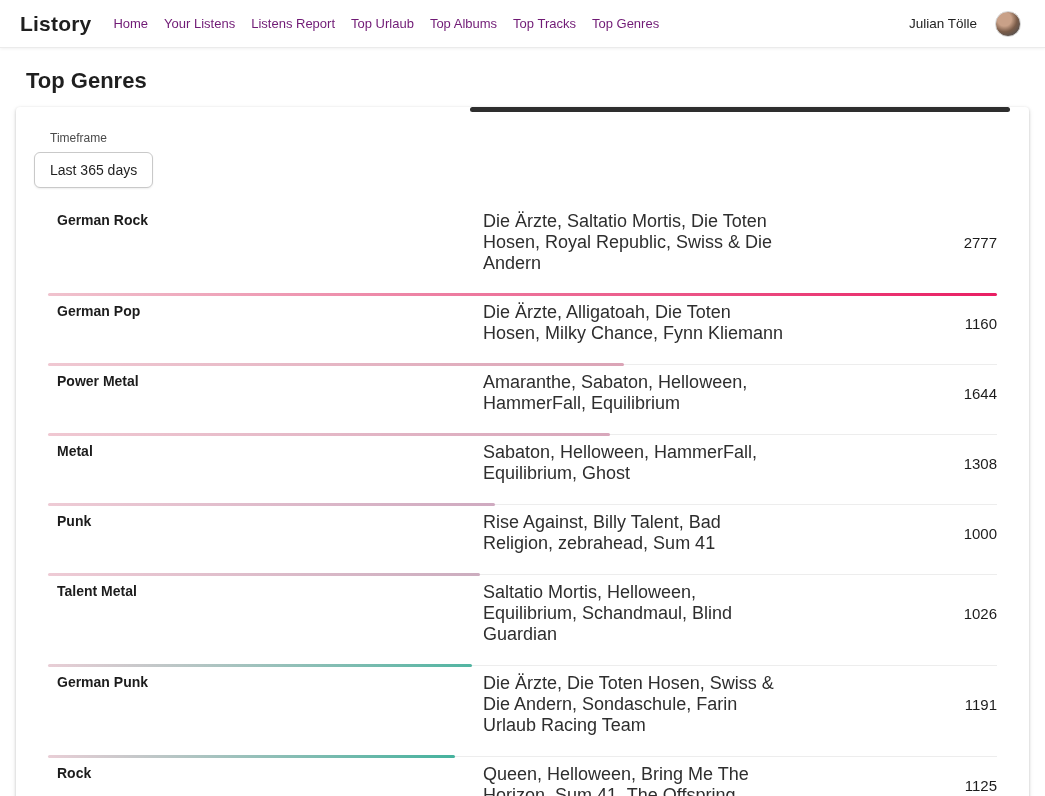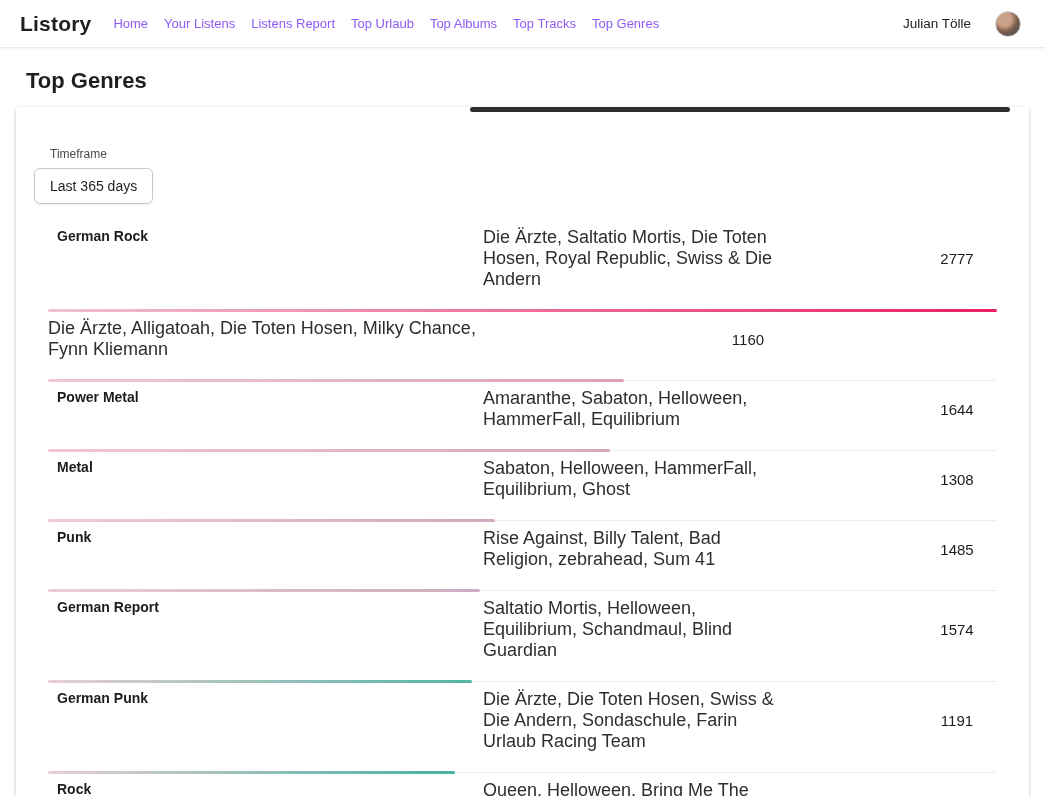--- a/index.html
+++ b/index.html
@@ -25,26 +25,26 @@
   .brand {
     font-size: 21px;
     font-weight: 800;
     letter-spacing: .2px;
     margin-right: 22px;
     cursor: pointer;
   }
   .nav-links { display: flex; align-items: center; gap: 16px; flex: 1; }
   .nav-link {
     font-size: 13px;
-    color: #8b5cf6;
+    color: #701a75;
     text-decoration: none;
     cursor: pointer;
     white-space: nowrap;
   }
-  .user-area { display: flex; align-items: center; gap: 24px; }
+  .user-area { display: flex; align-items: center; gap: 18px; }
   .user-name { font-size: 13.5px; color: #222; cursor: pointer; }
   .avatar {
     width: 26px; height: 26px;
     border-radius: 50%;
     background: radial-gradient(circle at 35% 30%, #c9a188 0 30%, #7a5c49 55%, #3d4852 100%);
     border: 1px solid #d6d6d6;
     cursor: pointer;
     flex: none;
   }
 
@@ -69,21 +69,21 @@
     width: 540px; height: 5px;
     background: #2e2e2e;
     border-radius: 4px;
     cursor: grab;
   }
 
   .tf-label {
     display: block;
     font-size: 12px;
     color: #4a4a4a;
-    margin: 16px 0 7px 2px;
+    margin: 0 0 7px 2px;
   }
   .tf-select {
     display: inline-flex;
     align-items: center;
     border: 1px solid #c9c9c9;
     border-radius: 6px;
     box-shadow: 0 1px 2px rgba(0,0,0,0.07);
     padding: 9px 15px;
     font-size: 14px;
     color: #1f1f1f;
@@ -111,21 +111,21 @@
   }
   .row .a {
     font-size: 18px;
     line-height: 21px;
     color: #2e2e2e;
   }
   .row .c {
     justify-self: end;
     align-self: center;
     width: 80px;
-    text-align: center;
+    text-align: right;
     font-size: 15px;
     color: #1c1c1c;
   }
   .row .bar {
     position: absolute;
     left: 0; bottom: -2px;
     height: 3px;
     border-radius: 2px;
   }
 </style>
@@ -162,46 +162,47 @@
   </div>
 
   <div class="genre-table">
       <div class="row">
         <div class="g">German Rock</div>
         <div class="a">Die Ärzte, Saltatio Mortis, Die Toten Hosen, Royal Republic, Swiss &amp; Die Andern</div>
         <div class="c">2777</div>
         <div class="bar" style="width: 100%; background: linear-gradient(90deg, rgb(240, 195, 206), rgb(233, 30, 99));"></div>
       </div>
       <div class="row">
+        <div class="g">German Pop</div>
         <div class="a">Die Ärzte, Alligatoah, Die Toten Hosen, Milky Chance, Fynn Kliemann</div>
         <div class="c">1160</div>
         <div class="bar" style="width: 60.677%; background: linear-gradient(90deg, rgb(240, 200, 210), rgb(219, 164, 182));"></div>
       </div>
       <div class="row">
         <div class="g">Power Metal</div>
         <div class="a">Amaranthe, Sabaton, Helloween, HammerFall, Equilibrium</div>
         <div class="c">1644</div>
         <div class="bar" style="width: 59.2006%; background: linear-gradient(90deg, rgb(240, 200, 210), rgb(216, 167, 187));"></div>
       </div>
       <div class="row">
         <div class="g">Metal</div>
         <div class="a">Sabaton, Helloween, HammerFall, Equilibrium, Ghost</div>
         <div class="c">1308</div>
         <div class="bar" style="width: 47.1012%; background: linear-gradient(90deg, rgb(238, 203, 213), rgb(207, 170, 192));"></div>
       </div>
       <div class="row">
         <div class="g">Punk</div>
         <div class="a">Rise Against, Billy Talent, Bad Religion, zebrahead, Sum 41</div>
-        <div class="c">1485</div>
+        <div class="c">1000</div>
         <div class="bar" style="width: 45.4807%; background: linear-gradient(90deg, rgb(238, 203, 213), rgb(204, 173, 191));"></div>
       </div>
       <div class="row">
-        <div class="g">German Report</div>
+        <div class="g">Talent Metal</div>
         <div class="a">Saltatio Mortis, Helloween, Equilibrium, Schandmaul, Blind Guardian</div>
-        <div class="c">1574</div>
+        <div class="c">1026</div>
         <div class="bar" style="width: 44.7245%; background: linear-gradient(90deg, rgb(233, 206, 214), rgb(82, 181, 162));"></div>
       </div>
       <div class="row">
         <div class="g">German Punk</div>
         <div class="a">Die Ärzte, Die Toten Hosen, Swiss &amp; Die Andern, Sondaschule, Farin Urlaub Racing Team</div>
         <div class="c">1191</div>
         <div class="bar" style="width: 42.888%; background: linear-gradient(90deg, rgb(233, 206, 214), rgb(69, 178, 157));"></div>
       </div>
       <div class="row">
         <div class="g">Rock</div>

